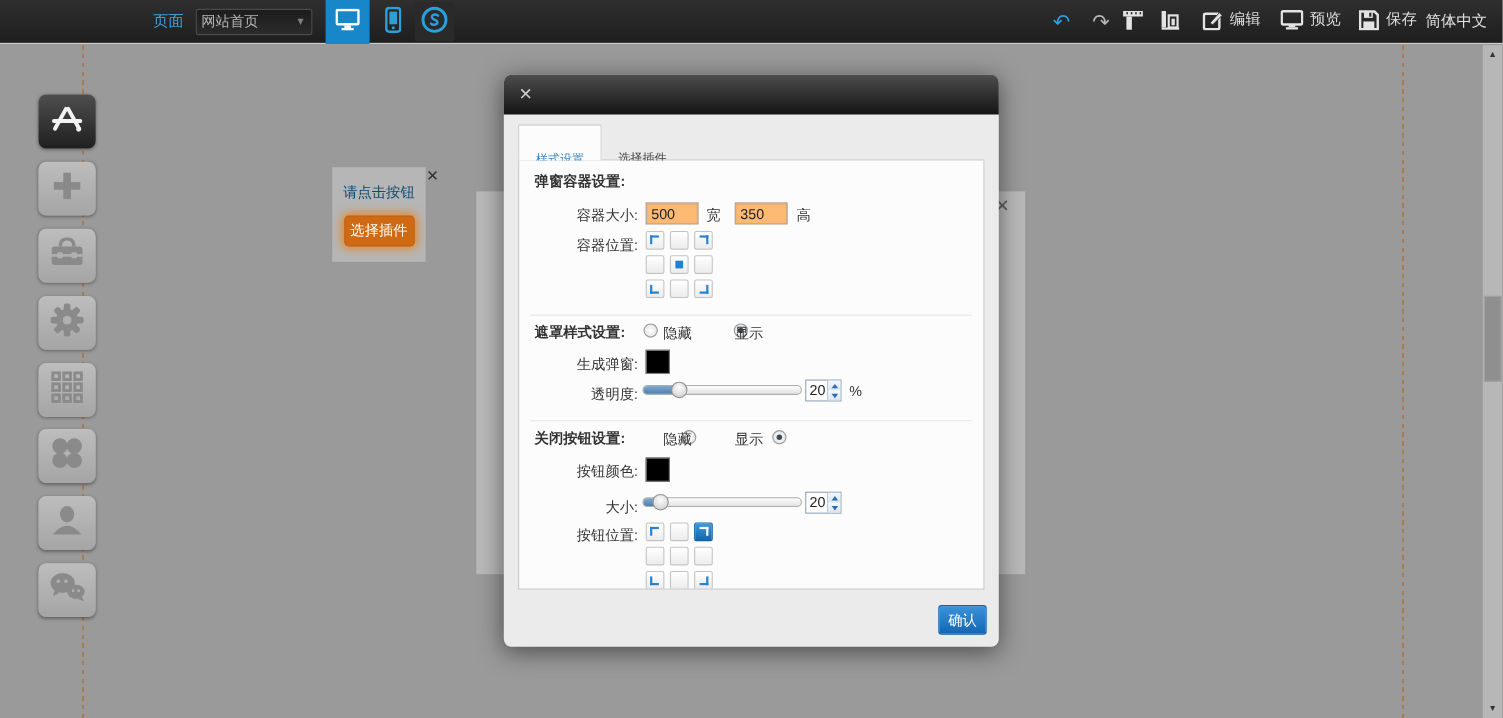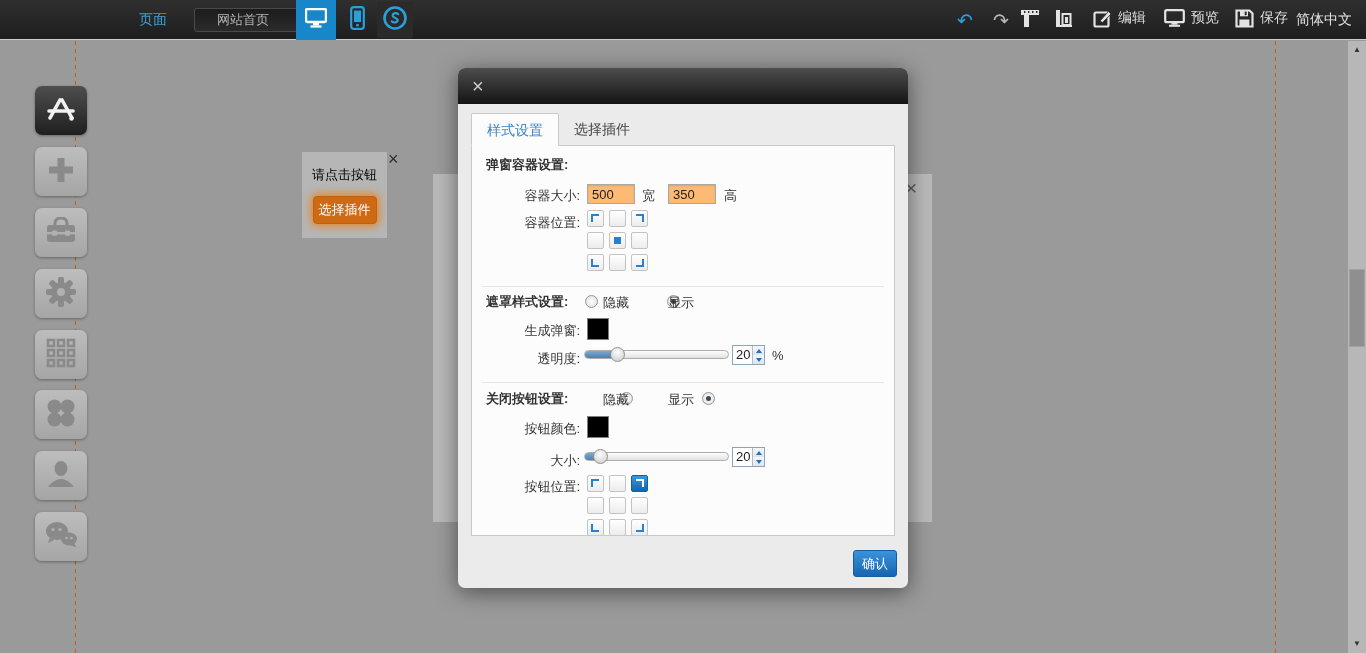--- a/index.html
+++ b/index.html
@@ -4,23 +4,23 @@
 <style>
   * { margin:0; padding:0; box-sizing:border-box; }
   html,body { width:1366px; height:653px; overflow:hidden; }
   body { font-family:"Liberation Sans","DejaVu Sans",sans-serif; background:#9a9a9a; position:relative; }
 
   
   .toolbar { position:absolute; left:0; top:0; width:1366px; height:40px;
     background:linear-gradient(#2f2f2f,#1e1e1e); border-bottom:1px solid #cdcdcd; z-index:50; }
   .tb-abs { position:absolute; }
   .page-label { left:139px; top:11px; color:#3f9fd8; font-size:14px; }
-  .page-select { left:178px; top:8px; width:118px; height:24px; background:linear-gradient(#1c1c1c,#2b2b2b);
+  .page-select { left:178px; top:8px; width:106px; height:24px; background:linear-gradient(#1c1c1c,#2b2b2b);
     border:1px solid #4a4a4a; border-radius:3px; color:#b5b5b5; font-size:13px; line-height:22px;
-    padding-left:22px; cursor:pointer;margin-left:16px; }
+    padding-left:4px; cursor:pointer; }
   .page-select .caret { position:absolute; right:7px; top:0; color:#808080; font-size:11px; }
   .dev-desktop { left:296px; top:0; width:40px; height:40px; background:#1787c9; display:flex;
     align-items:center; justify-content:center; cursor:pointer; }
   .dev-mobile { left:341px; top:0; width:32px; height:40px; display:flex; align-items:center; justify-content:center; cursor:pointer; }
   .dev-link { left:377px; top:2px; width:36px; height:36px; background:#2a2a2a; border-radius:2px;
     display:flex; align-items:center; justify-content:center; cursor:pointer; }
   .tb-ico { display:flex; align-items:center; justify-content:center; cursor:pointer; }
   .undo { left:953px; top:9px; width:24px; height:22px; color:#2e9fe0; font-size:19px; }
   .redo { left:989px; top:9px; width:24px; height:22px; color:#b9b9b9; font-size:19px; }
   .ruler-b { left:1018px; top:9px; width:24px; height:22px; }
@@ -37,39 +37,39 @@
   .vguide.left { left:75px; } .vguide.right { left:1275px; }
 
   
   .side-btn { position:absolute; left:35px; width:52px; height:49px; border-radius:7px; z-index:5;
     background:linear-gradient(#bdbdbd,#a5a5a5); box-shadow:0 1px 3px rgba(0,0,0,.35);
     display:flex; align-items:center; justify-content:center; cursor:pointer; }
   .side-btn.active { background:linear-gradient(#4e4e4e,#1f1f1f); }
 
   
   .hint-box { position:absolute; left:302px; top:152px; width:85px; height:86px; background:#b6b6b6; z-index:4; }
-  .hint-text { margin-top:14px; text-align:center; font-size:13px; color:#000000; }
+  .hint-text { margin-top:14px; text-align:center; font-size:13px; color:#0c4a6e; }
   .hint-btn { display:block; margin:12px auto 0; width:64px; height:28px; background:#cf6a14;
     border:1px solid #c05f0c; border-radius:4px; color:#fff; font-size:13px; line-height:26px; text-align:center;
     box-shadow:0 0 9px 2px rgba(235,130,25,.95); cursor:pointer; }
   .hint-close { position:absolute; left:388px; top:150px; font-size:18px; color:#2c2c2c; cursor:pointer; z-index:4; line-height:1; }
 
   
   .popup-preview { position:absolute; left:433px; top:174px; width:499px; height:348px; background:#b9b9b9; z-index:3; }
   .preview-close { position:absolute; left:905px; top:177px; font-size:21px; color:#5d5d5d; cursor:pointer; z-index:4; line-height:1; }
 
   
   .modal { position:absolute; left:458px; top:68px; width:450px; height:520px; background:#ebebeb;
     border-radius:7px; box-shadow:0 4px 22px rgba(0,0,0,.5); z-index:20; }
   .modal-header { height:36px; border-radius:7px 7px 0 0; background:linear-gradient(#4d4d4d,#141414);
     display:flex; align-items:center; padding:0 14px; }
   .modal-title { color:#fff; font-size:15px; font-weight:bold; flex:1; }
   .modal-close { color:#cfcfcf; font-size:20px; cursor:pointer; line-height:1; }
   .tabs { position:absolute; left:13px; right:13px; top:45px; height:33px; border-bottom:1px solid #c9c9c9; display:flex; }
-  .tab { height:33px; line-height:33px; padding:0 15px; font-size:14px; color:#444; cursor:pointer; }
+  .tab { height:33px; line-height:33px; padding:15px 15px; font-size:11px; color:#444; cursor:pointer; }
   .tab.active { background:#fcfcfc; border:1px solid #c9c9c9; border-bottom:1px solid #fcfcfc; color:#3d85c6;
     border-radius:2px 2px 0 0; position:relative; top:0; }
   .modal-content { position:absolute; left:13px; top:78px; width:424px; height:390px; background:#fcfcfc;
     border:1px solid #c9c9c9; border-top:none; overflow:hidden; }
   .mc-abs { position:absolute; }
   .sec-head { font-size:13px; font-weight:bold; color:#333; }
   .flabel { font-size:13px; color:#333; width:108px; text-align:right; }
   .sep { left:10px; right:10px; height:1px; background:#e6e6e6; }
 
   .txt-input { width:48px; height:20px; border:1px solid #a9a9a9; font-size:13px; color:#222;

